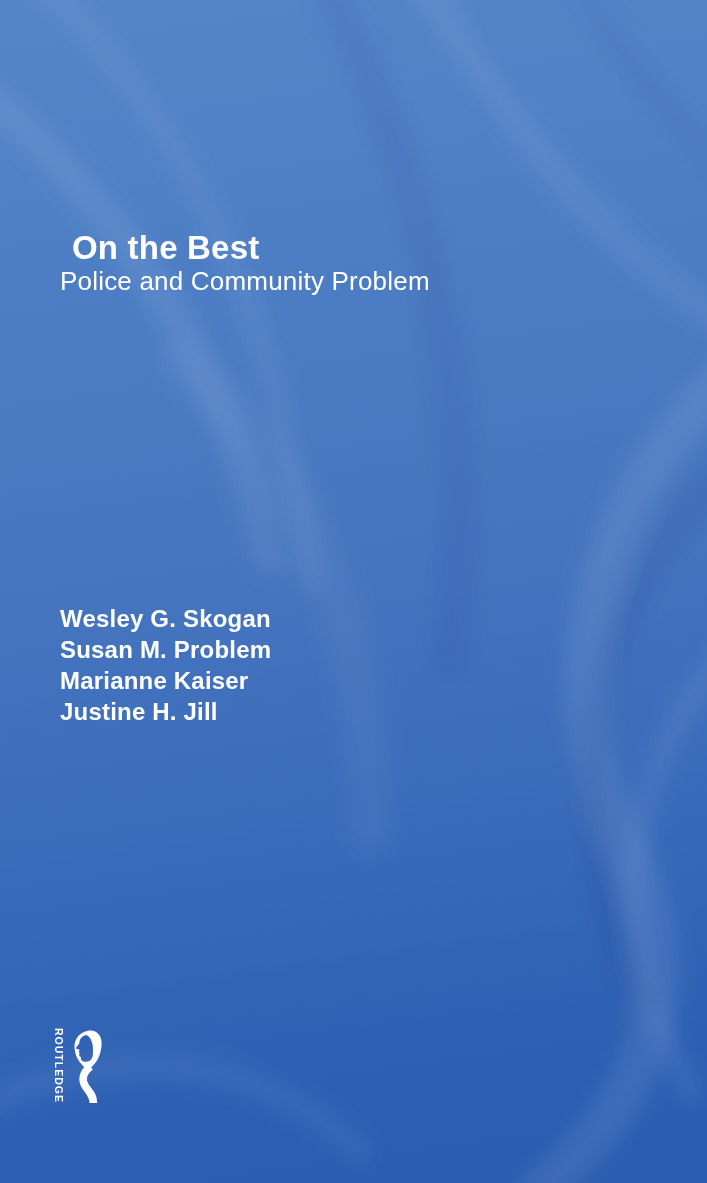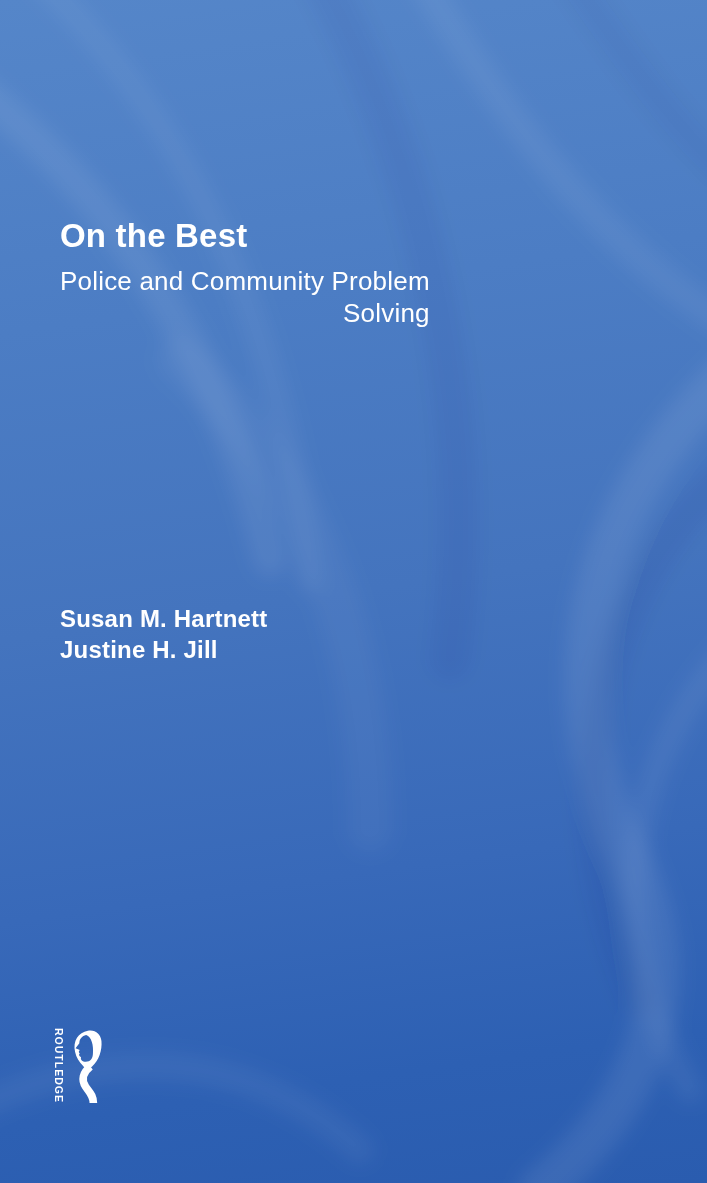--- a/index.html
+++ b/index.html
@@ -12,26 +12,26 @@
     background:linear-gradient(172deg,
       #5586c9 0%,
       #4c7dc4 26%,
       #4474be 50%,
       #3869b9 72%,
       #2d60b3 88%,
       #2a5caf 100%);
   }
   .waves{position:absolute;left:0;top:0;width:100%;height:100%;display:block;}
   .title{
-    position:absolute;left:60px;top:219px;margin:0;
+    position:absolute;left:60px;top:219px;margin:12px;
     font-size:33px;font-weight:bold;line-height:1;letter-spacing:.2px;
   }
   .subtitle{
     position:absolute;left:60px;top:265px;
-    font-size:26px;font-weight:400;line-height:32px;letter-spacing:.2px;text-align:right;
+    font-size:26px;font-weight:400;line-height:32px;letter-spacing:.2px;
   }
   .authors{
     position:absolute;left:60px;top:603px;
     font-size:24px;font-weight:bold;line-height:31px;letter-spacing:.2px;
   }
   .logo{
     position:absolute;left:53px;top:1028px;height:77px;
     display:flex;align-items:stretch;gap:5px;
   }
   .logo-text{
@@ -64,25 +64,26 @@
       <path d="M 300,-60 C 430,160 480,420 450,660" stroke="rgba(10,40,110,0.05)" stroke-width="40"></path>
       <path d="M 720,480 C 580,610 560,820 640,1000" stroke="rgba(10,40,110,0.06)" stroke-width="34"></path>
       <path d="M 560,-40 C 640,80 700,160 760,200" stroke="rgba(10,40,110,0.04)" stroke-width="30"></path>
     </g>
   </svg>
 
   <h1 class="title">On the Best</h1>
 
   <div class="subtitle">
     <div class="subtitle-line">Police and Community Problem</div>
-    <div class="subtitle-line">Solving</div>
   </div>
 
   <div class="authors">
-    <div class="author">Susan M. Hartnett</div>
+    <div class="author">Wesley G. Skogan</div>
+    <div class="author">Susan M. Problem</div>
+    <div class="author">Marianne Kaiser</div>
     <div class="author">Justine H. Jill</div>
   </div>
 
   <div class="logo">
     <div class="logo-text">ROUTLEDGE</div>
     <svg class="logo-mark" viewBox="0 0 40 86" aria-hidden="true">
       <defs>
         <mask id="facemask">
           <rect x="0" y="0" width="40" height="86" fill="#ffffff"></rect>
           <path fill="#000000" d="M 19,6

